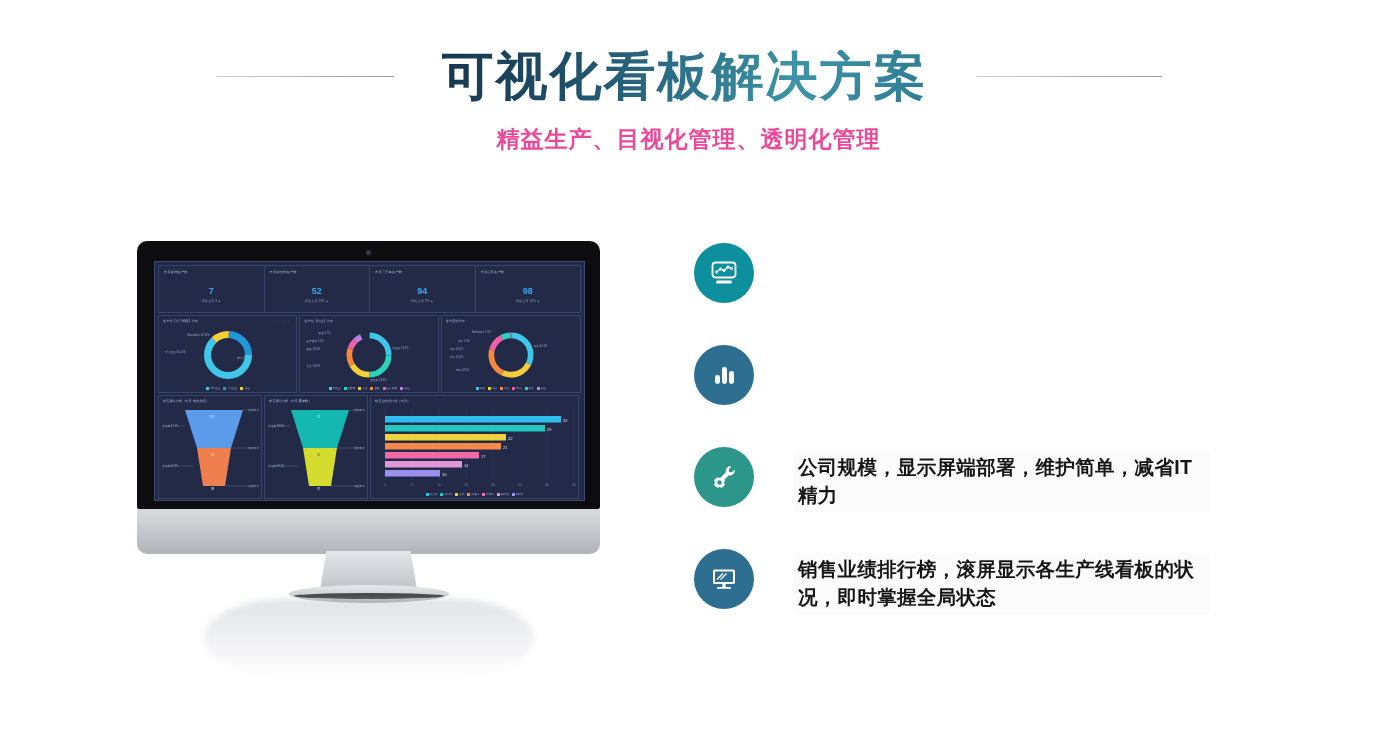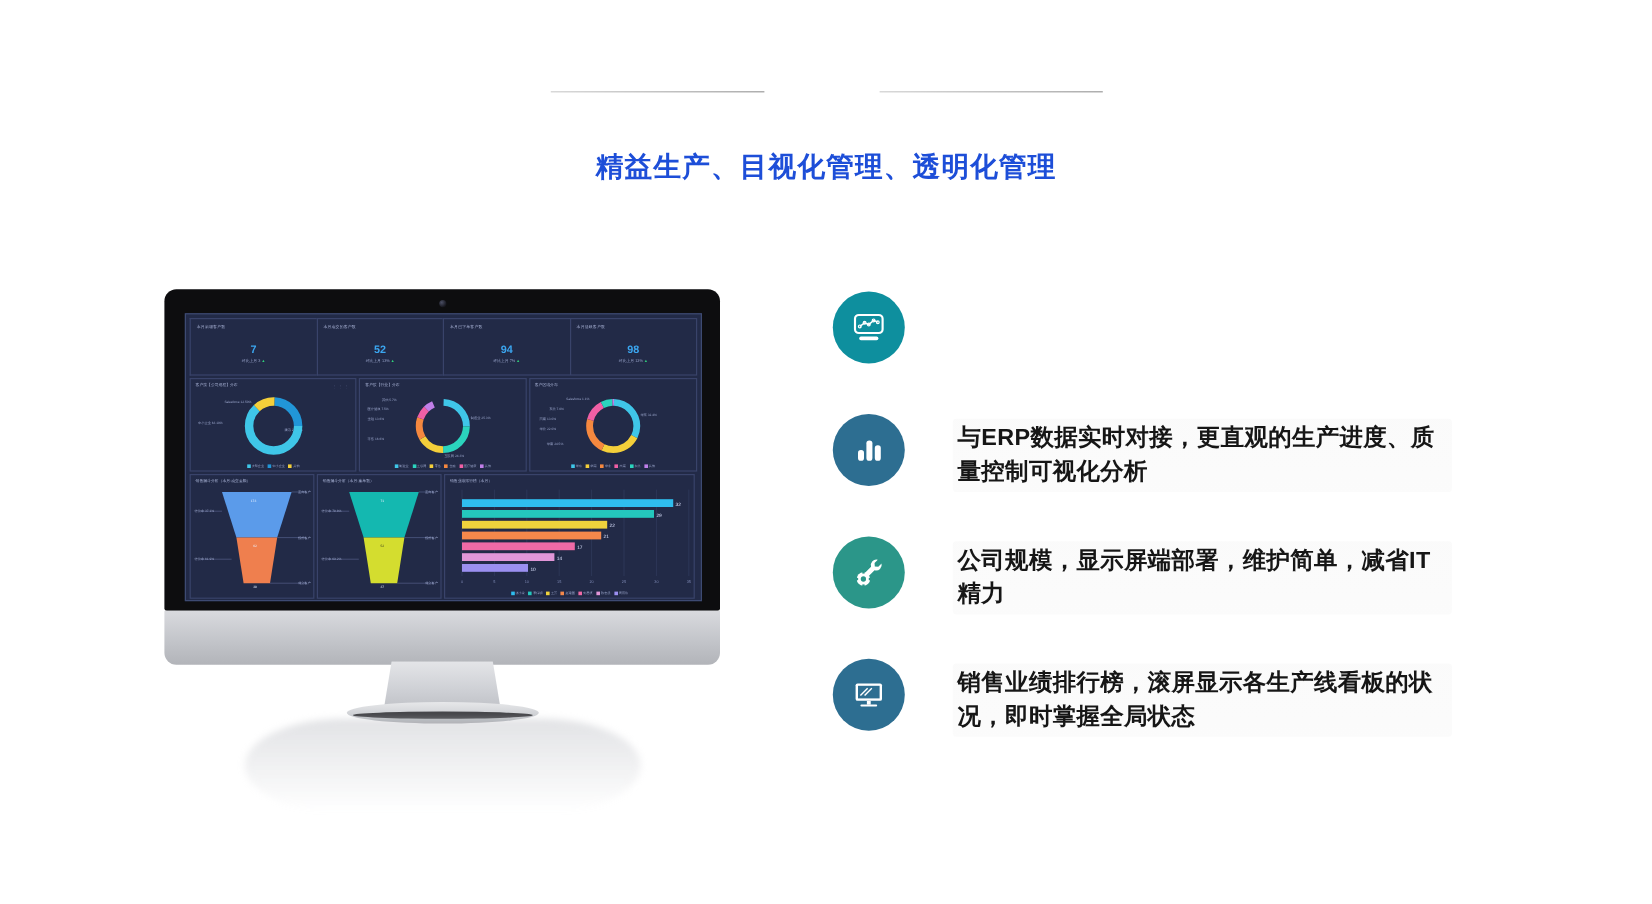--- a/index.html
+++ b/index.html
@@ -17,21 +17,21 @@
   .rule.left{width:178px;margin-right:48px;}
   .rule.right{width:186px;margin-left:48px;}
   .main-title{
     font-size:52px;font-weight:bold;letter-spacing:2px;white-space:nowrap;
     background:linear-gradient(100deg,#17374d 0%,#1d4a63 22%,#2b6f86 48%,#3e93a6 72%,#2f7d93 100%);
     -webkit-background-clip:text;background-clip:text;color:transparent;
     line-height:1;
   }
   .subtitle{
     position:absolute;left:0;top:124px;width:1377px;text-align:center;
-    font-size:23px;font-weight:bold;color:#1d4ed8;letter-spacing:1px;
+    font-size:23px;font-weight:bold;color:#ec4899;letter-spacing:1px;
   }
 
   
   .monitor{position:absolute;left:137px;top:241px;width:463px;height:430px;}
   .bezel{
     position:absolute;left:0;top:0;width:463px;height:268px;
     background:#0d0d0f;border-radius:10px 10px 2px 2px;
   }
   .webcam{position:absolute;left:50%;top:9px;transform:translateX(-50%);width:6px;height:6px;border-radius:50%;
     background:radial-gradient(circle at 35% 35%,#4a4e63,#16161e 70%);}
@@ -107,20 +107,21 @@
   }
 </style>
 </head>
 <body>
 
 <div class="page">
 
   <div class="header">
     <div class="title-row">
       <div class="rule left"></div>
+      <div class="main-title">可视化看板解决方案</div>
       <div class="rule right"></div>
     </div>
     <div class="subtitle">精益生产、目视化管理、透明化管理</div>
   </div>
 
   <div class="monitor">
     <div class="bezel">
       <div class="webcam"></div>
       <div class="screen">
         <div class="dash">
@@ -367,21 +368,20 @@
     </div>
 
     <div class="feature">
       <div class="f-icon" style="background:#2d6e91">
         <svg width="34" height="34" viewBox="0 0 34 34">
           <rect x="8" y="17" width="5" height="9" rx="2.4" fill="#fff"></rect>
           <rect x="15" y="9" width="5" height="17" rx="2.4" fill="#fff"></rect>
           <rect x="22" y="13" width="5" height="13" rx="2.4" fill="#fff"></rect>
         </svg>
       </div>
-      <div class="f-text">与ERP数据实时对接，更直观的生产进度、质量控制可视化分析</div>
     </div>
 
     <div class="feature">
       <div class="f-icon" style="background:#2b9689">
         <svg width="34" height="34" viewBox="0 0 34 34">
           <path d="M24.5 6.5a4.6 4.6 0 0 0-5.6 5.8l-8.2 8.2 2.9 2.9 8.2-8.2a4.6 4.6 0 0 0 5.8-5.6l-2.7 2.7-2.9-.2-.2-2.9z" fill="#fff"></path>
           <circle cx="12.5" cy="22.5" r="5.6" fill="#fff"></circle>
           <circle cx="12.5" cy="22.5" r="2.2" fill="#2b9689"></circle>
           <g fill="#2b9689">
             <rect x="11.6" y="15.8" width="1.9" height="2.2"></rect>

